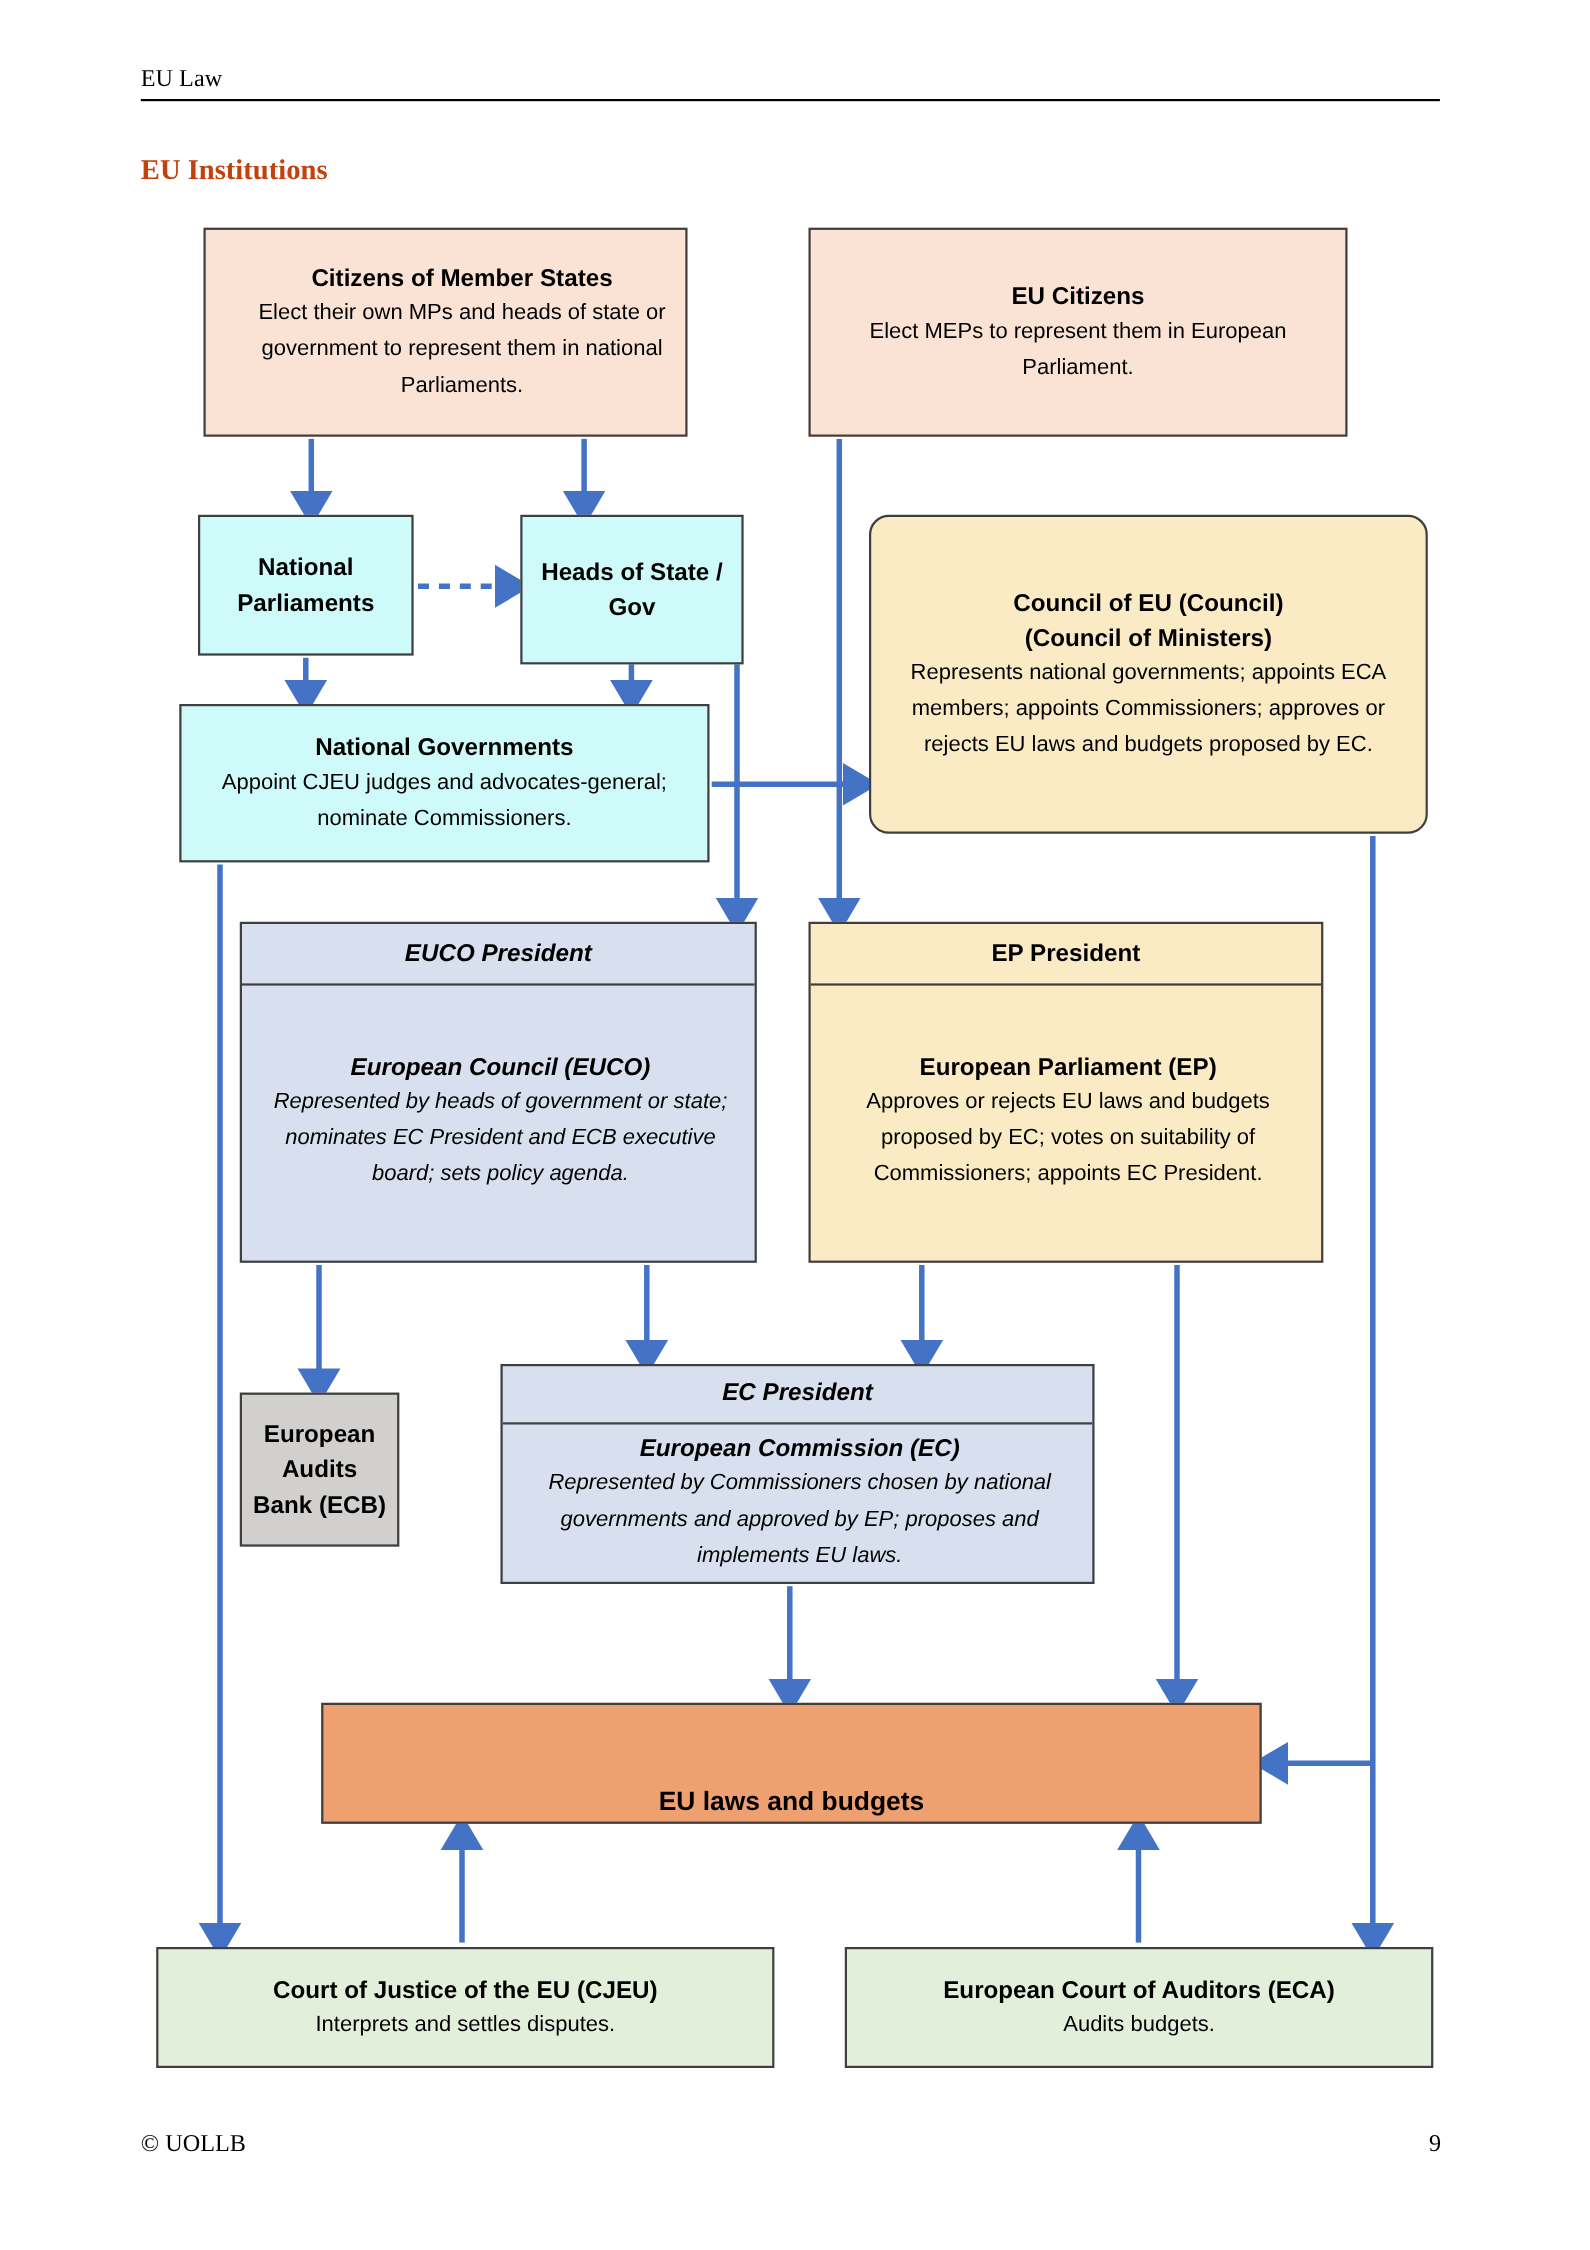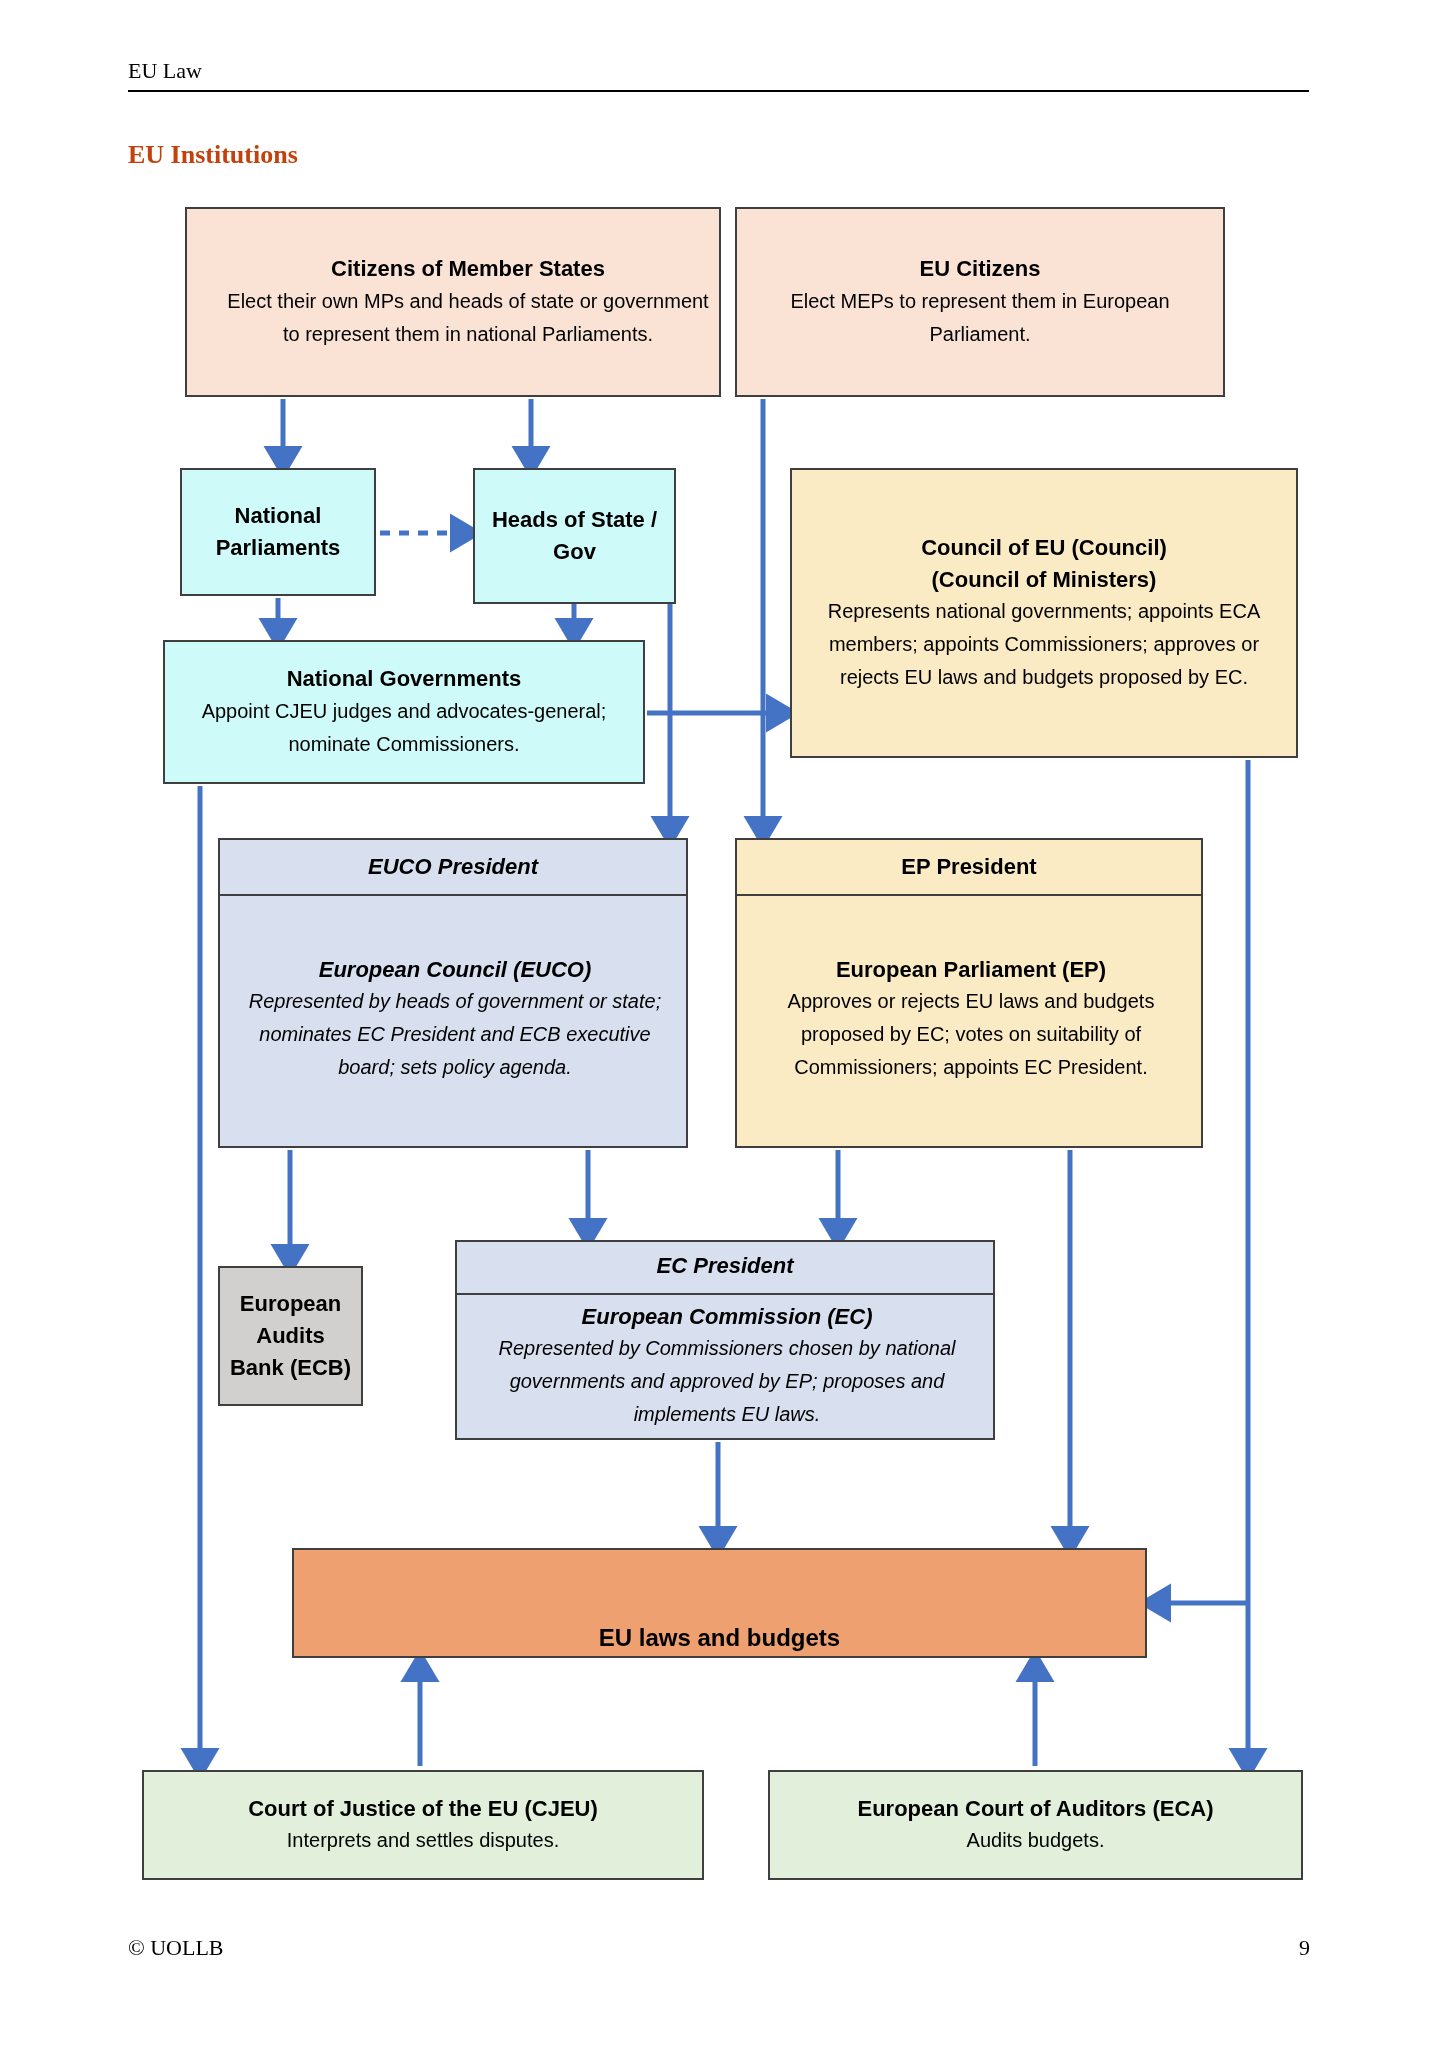--- a/index.html
+++ b/index.html
@@ -107,26 +107,26 @@
 
   .peach  { background: #FAE3D5; }
   .cyan   { background: #CFFAFA; }
   .cream  { background: #FBEBC5; }
   .laven  { background: #D8E0F0; font-style: italic; }
   .gray   { background: #D2D0CE; }
   .orange { background: #EEA070; }
   .green  { background: #E2EFDA; }
 
   
-  #n-citizens-ms   { left:185px;  top:207px;  width:536px; height:190px;padding-left:30px; }
+  #n-citizens-ms   { left:185px;  top:207px;  width:440px; height:190px;padding-left:30px; }
   #n-eu-citizens   { left:735px;  top:207px;  width:490px; height:190px; }
   #n-nat-parl      { left:180px;  top:468px;  width:196px; height:128px; }
   #n-heads         { left:473px;  top:468px;  width:203px; height:136px; }
   #n-nat-gov       { left:163px;  top:640px;  width:482px; height:144px; }
-  #n-council       { left:790px;  top:468px;  width:508px; height:290px; }
+  #n-council       { left:790px;  top:468px;  width:508px; height:290px;border-radius:18px; }
   #n-euco          { left:218px;  top:838px;  width:470px; height:310px; }
   #n-ep            { left:735px;  top:838px;  width:468px; height:310px; }
   #n-ecb           { left:218px;  top:1266px; width:145px; height:140px; }
   #n-ec            { left:455px;  top:1240px; width:540px; height:200px; }
   #n-eu-laws       { left:292px;  top:1548px; width:855px; height:110px;justify-content:flex-end; }
   #n-eu-laws .title { font-size: 24px; }
   #n-cjeu          { left:142px;  top:1770px; width:562px; height:110px; }
   #n-eca           { left:768px;  top:1770px; width:535px; height:110px; }
 </style>
 </head>

